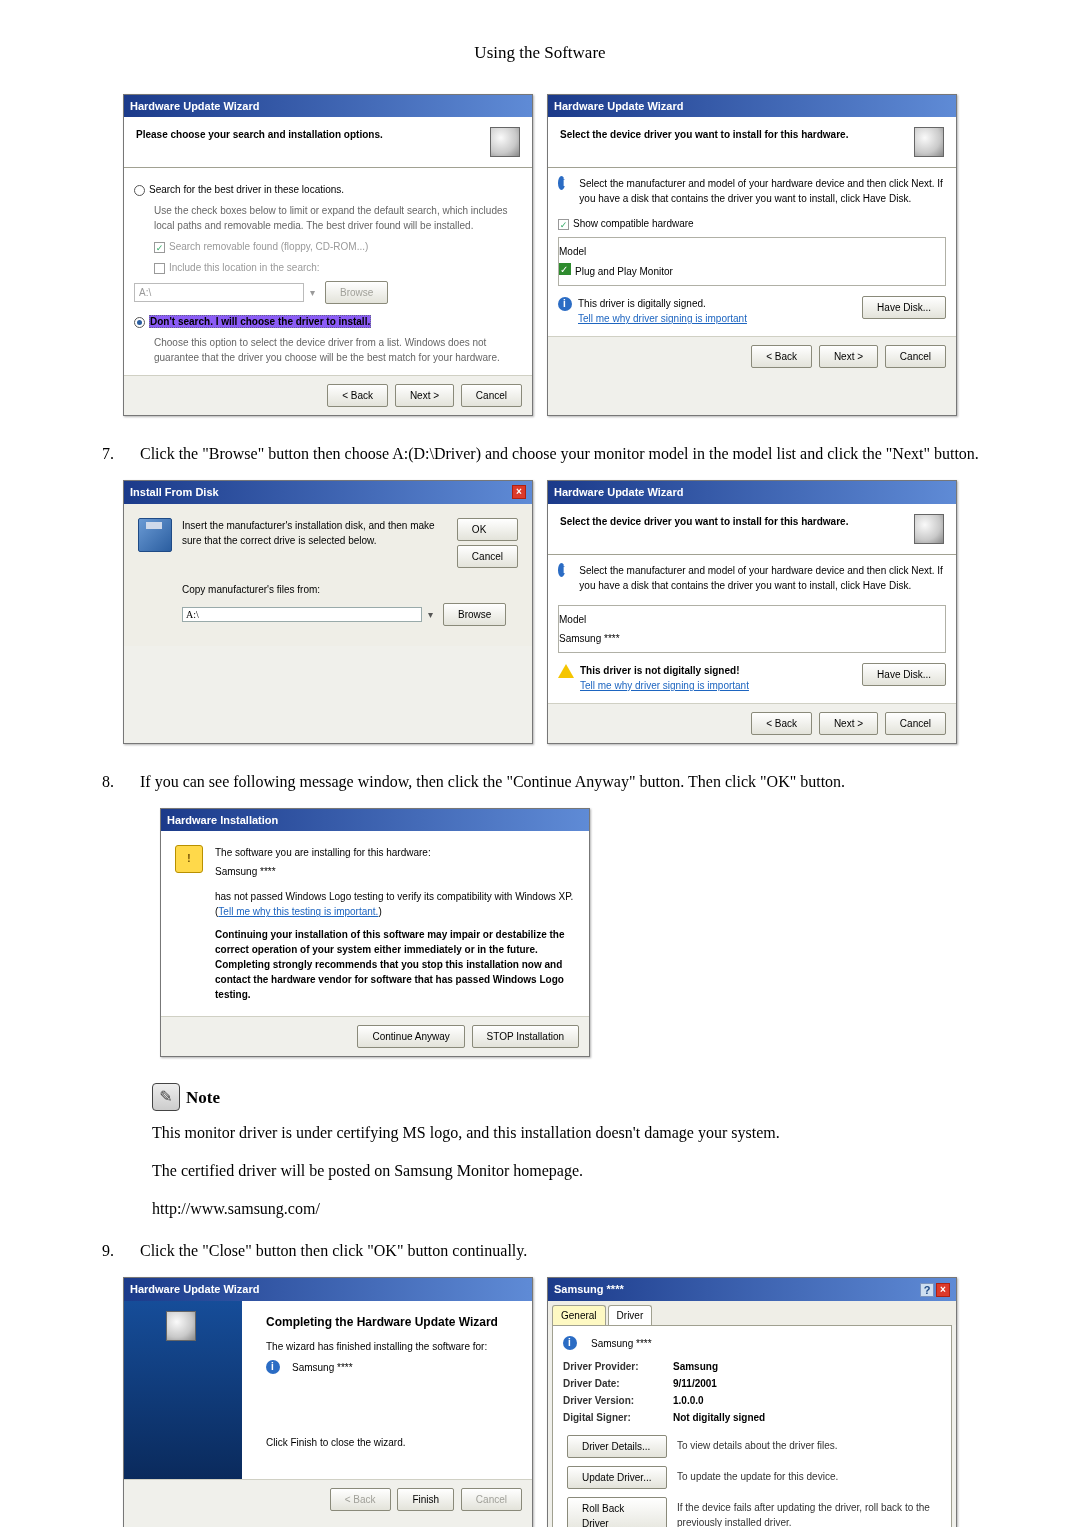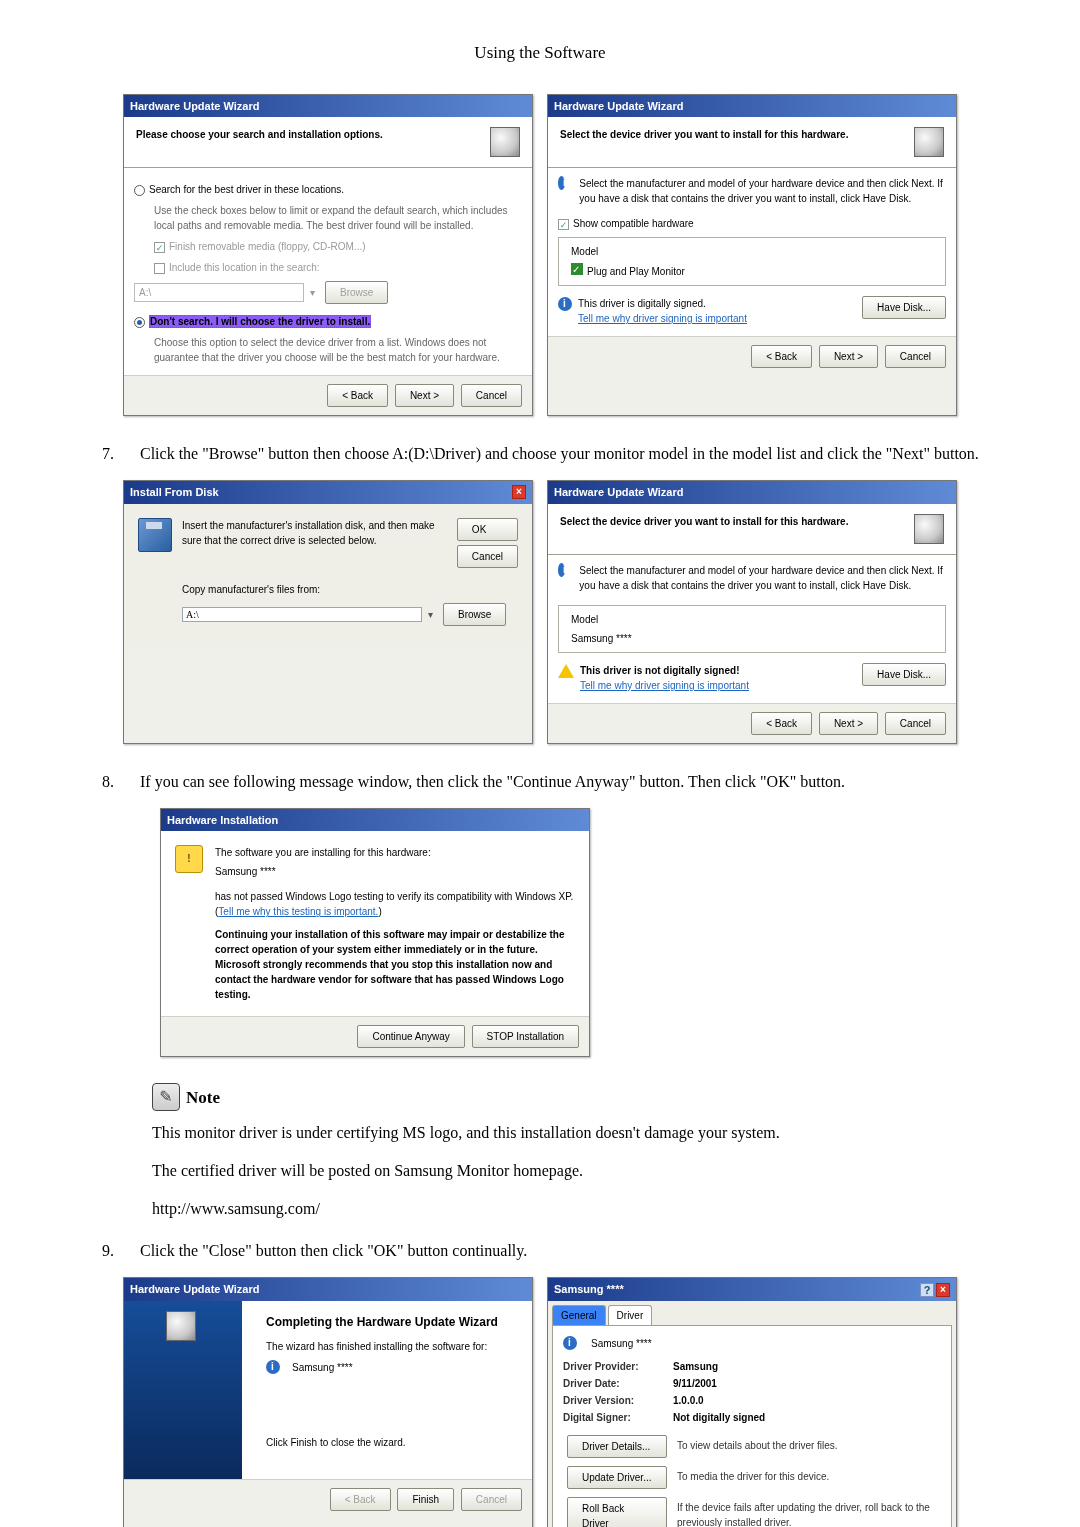--- a/index.html
+++ b/index.html
@@ -122,21 +122,21 @@
   .btn.disabled { color:#a0a099; }
   .dlg-footer {
     text-align: right;
     padding: 8px 10px;
     border-top: 1px solid #d0d0c4;
   }
   .link { color: #1d65c0; text-decoration: underline; }
   .inset-panel {
     border: 1px solid #b0b0a6;
     background:#fff;
-    padding:6px 12px;
+    padding:6px 0;
     margin-top:6px;
   }
   .checkflag { display:inline-block; width:12px;height:12px; background:#2e8b2e; margin-right:4px; position:relative; }
   .checkflag::after{content:"✓"; position:absolute; left:1px; top:-1px; color:#fff; font-size:10px;}
   .warn-shield{display:inline-block;width:14px;height:14px;background:#2b6cc4;border-radius:50%;margin-right:6px;position:relative;vertical-align:middle;}
   .warn-shield::after{content:"i";color:#fff;position:absolute;left:5px;top:-1px;font-size:10px;font-weight:bold;}
   .warn-tri{display:inline-block;width:0;height:0;border-left:8px solid transparent;border-right:8px solid transparent;border-bottom:14px solid #f5c500;margin-right:6px;vertical-align:middle;}
   .ol-step { display:flex; margin: 0 0 14px 0;}
   .ol-num { width: 50px; flex:0 0 auto; text-align:left; padding-left:12px;}
   .ol-text { flex:1; text-align: justify; }
@@ -149,21 +149,21 @@
   .note-icon::before{content:"✎"; color:#444; font-size:16px;}
   .install-dlg { width:410px; }
   .install-body { display:flex; padding:14px; gap:10px; }
   .floppy { width:34px;height:34px;background:linear-gradient(135deg,#6a9ad4,#2b5ea0);border:1px solid #1f4a85; position:relative;border-radius:2px;}
   .floppy::after{content:"";position:absolute;left:7px;top:3px;width:16px;height:7px;background:#cfd9ea;}
   .field { display:flex; gap:6px; align-items:center; margin:6px 0;}
   .field input{ border:1px solid #9aa; padding:1px 3px; font-family:Tahoma; font-size:10px; width:240px; background:#fff;}
   .vstack{display:flex;flex-direction:column;gap:4px;}
   .flex1{flex:1;}
   .tabs { display:flex; gap:2px; padding:4px 4px 0 4px; background:#efeee7;}
-  .tab { border:1px solid #a0a090; border-bottom:none; background:#3b82f6; padding:2px 8px; border-radius:3px 3px 0 0;}
+  .tab { border:1px solid #a0a090; border-bottom:none; background:#fef9c3; padding:2px 8px; border-radius:3px 3px 0 0;}
   .tab.active{ background:#fff;}
   .prop-body { background:#fff; border:1px solid #a0a090; padding:10px; margin:0 4px 8px;}
   .prop-row{display:flex; margin:2px 0; font-size:10px;font-weight:bold;}
   .prop-row .k{width:110px; color:#333;}
   .btnrow-l{display:flex; align-items:flex-start; gap:10px; margin:8px 0;}
   .btnrow-l .btn{min-width:100px;}
   .descr{font-size:10px;color:#333;padding-top:3px;}
   .wizard-side{width:118px;background:linear-gradient(180deg,#164d99,#0a2a5c);position:relative;}
   .wizard-side .device-icon{position:absolute;top:10px;left:42px;}
   .wizard-flex{display:flex;min-height:178px;}
@@ -181,21 +181,21 @@
     <div class="dlg-title">
         <span>Hardware Update Wizard</span>
       </div>
     <div class="dlg-header-strip">
       <b>Please choose your search and installation options.</b>
       <span class="device-icon"></span>
     </div>
     <div class="dlg-area">
       <div class="radio-row"><span class="radio-dot"></span><span>Search for the best driver in these locations.</span></div>
       <div class="sub" style="margin-bottom:6px;">Use the check boxes below to limit or expand the default search, which includes local paths and removable media. The best driver found will be installed.</div>
-      <div class="sub check-row disabled"><span class="chk checked"></span><span>Finish removable media (floppy, CD-ROM...)</span></div>
+      <div class="sub check-row disabled"><span class="chk checked"></span><span>Search removable found (floppy, CD-ROM...)</span></div>
       <div class="sub check-row disabled"><span class="chk"></span><span>Include this location in the search:</span></div>
       <div class="sub field">
           <span class="selbox disabled">A:\</span>
           <span style="color:#999">▾</span>
           <span class="btn disabled">Browse</span>
         </div>
       <div class="radio-row" style="margin-top:10px;"><span class="radio-dot checked"></span><span style="background:#8b5cf6;border:1px dotted #668;font-weight:bold;">Don't search. I will choose the driver to install.</span></div>
       <div class="sub">Choose this option to select the device driver from a list. Windows does not guarantee that the driver you choose will be the best match for your hardware.</div>
     </div>
     <div class="dlg-footer">
@@ -313,21 +313,21 @@
   <div class="dialog" style="width:430px;">
     <div class="dlg-title">
         <span>Hardware Installation</span>
       </div>
     <div class="dlg-area" style="display:flex;gap:12px;padding:14px;">
       <div><span style="display:inline-block;width:28px;height:28px;background:#ffd94a;border:1px solid #b89000;border-radius:3px;text-align:center;line-height:26px;color:#6a4800;font-weight:bold;">!</span></div>
       <div class="flex1">
         <div>The software you are installing for this hardware:</div>
         <div style="margin:4px 0 10px;">Samsung ****</div>
         <div><span>has not passed Windows Logo testing to verify its compatibility with Windows XP. (</span><span class="link">Tell me why this testing is important.</span><span>)</span></div>
-        <div style="margin-top:8px;"><b>Continuing your installation of this software may impair or destabilize the correct operation of your system either immediately or in the future. Microsoft strongly recommends that you stop this installation now and contact the hardware vendor for software that has passed Windows Logo testing.</b></div>
+        <div style="margin-top:8px;"><b>Continuing your installation of this software may impair or destabilize the correct operation of your system either immediately or in the future. Completing strongly recommends that you stop this installation now and contact the hardware vendor for software that has passed Windows Logo testing.</b></div>
       </div>
     </div>
     <div class="dlg-footer">
       <span class="btn">Continue Anyway</span>
       <span class="btn">STOP Installation</span>
     </div>
   </div>
 </div>
 
 <div style="margin-left:62px;">
@@ -405,21 +405,21 @@
           <span class="k">Digital Signer:</span>
           <span>Not digitally signed</span>
         </div>
 
       <div class="btnrow-l" style="margin-top:10px;">
           <span class="btn">Driver Details...</span>
           <span class="descr">To view details about the driver files.</span>
         </div>
       <div class="btnrow-l">
           <span class="btn">Update Driver...</span>
-          <span class="descr">To media the driver for this device.</span>
+          <span class="descr">To update the update for this device.</span>
         </div>
       <div class="btnrow-l">
           <span class="btn">Roll Back Driver</span>
           <span class="descr">If the device fails after updating the driver, roll back to the previously installed driver.</span>
         </div>
 
     </div>
 
   </div>
 

